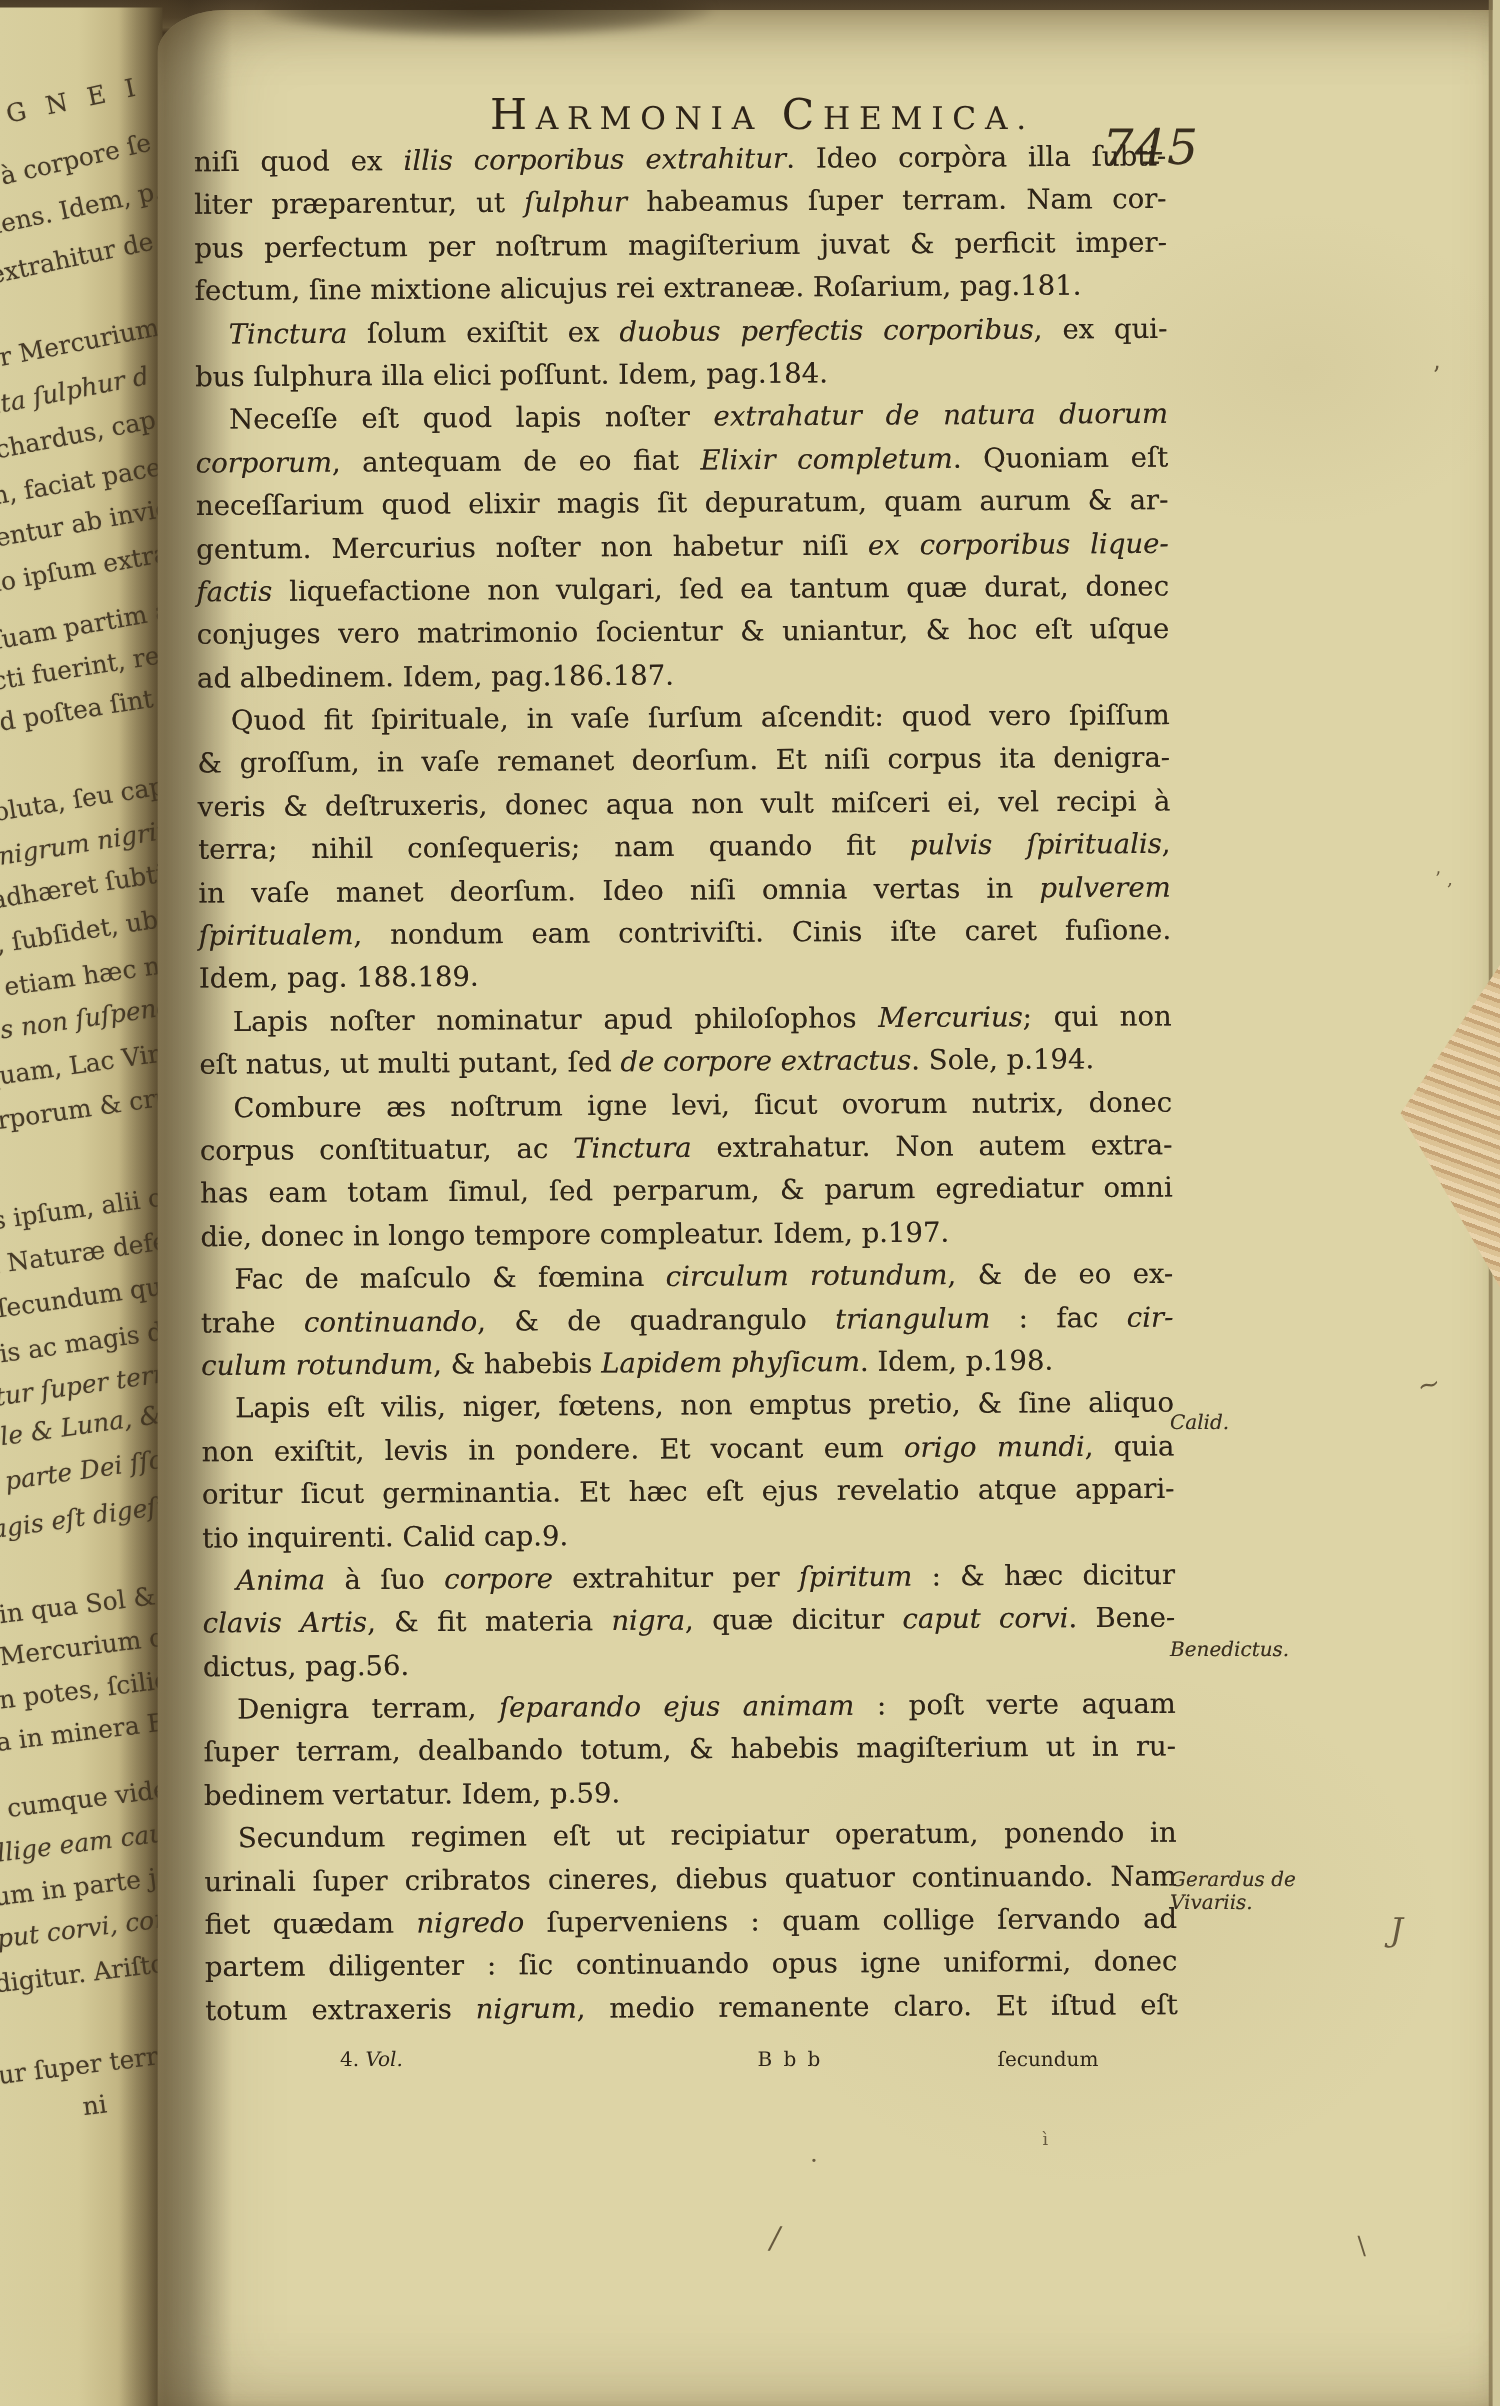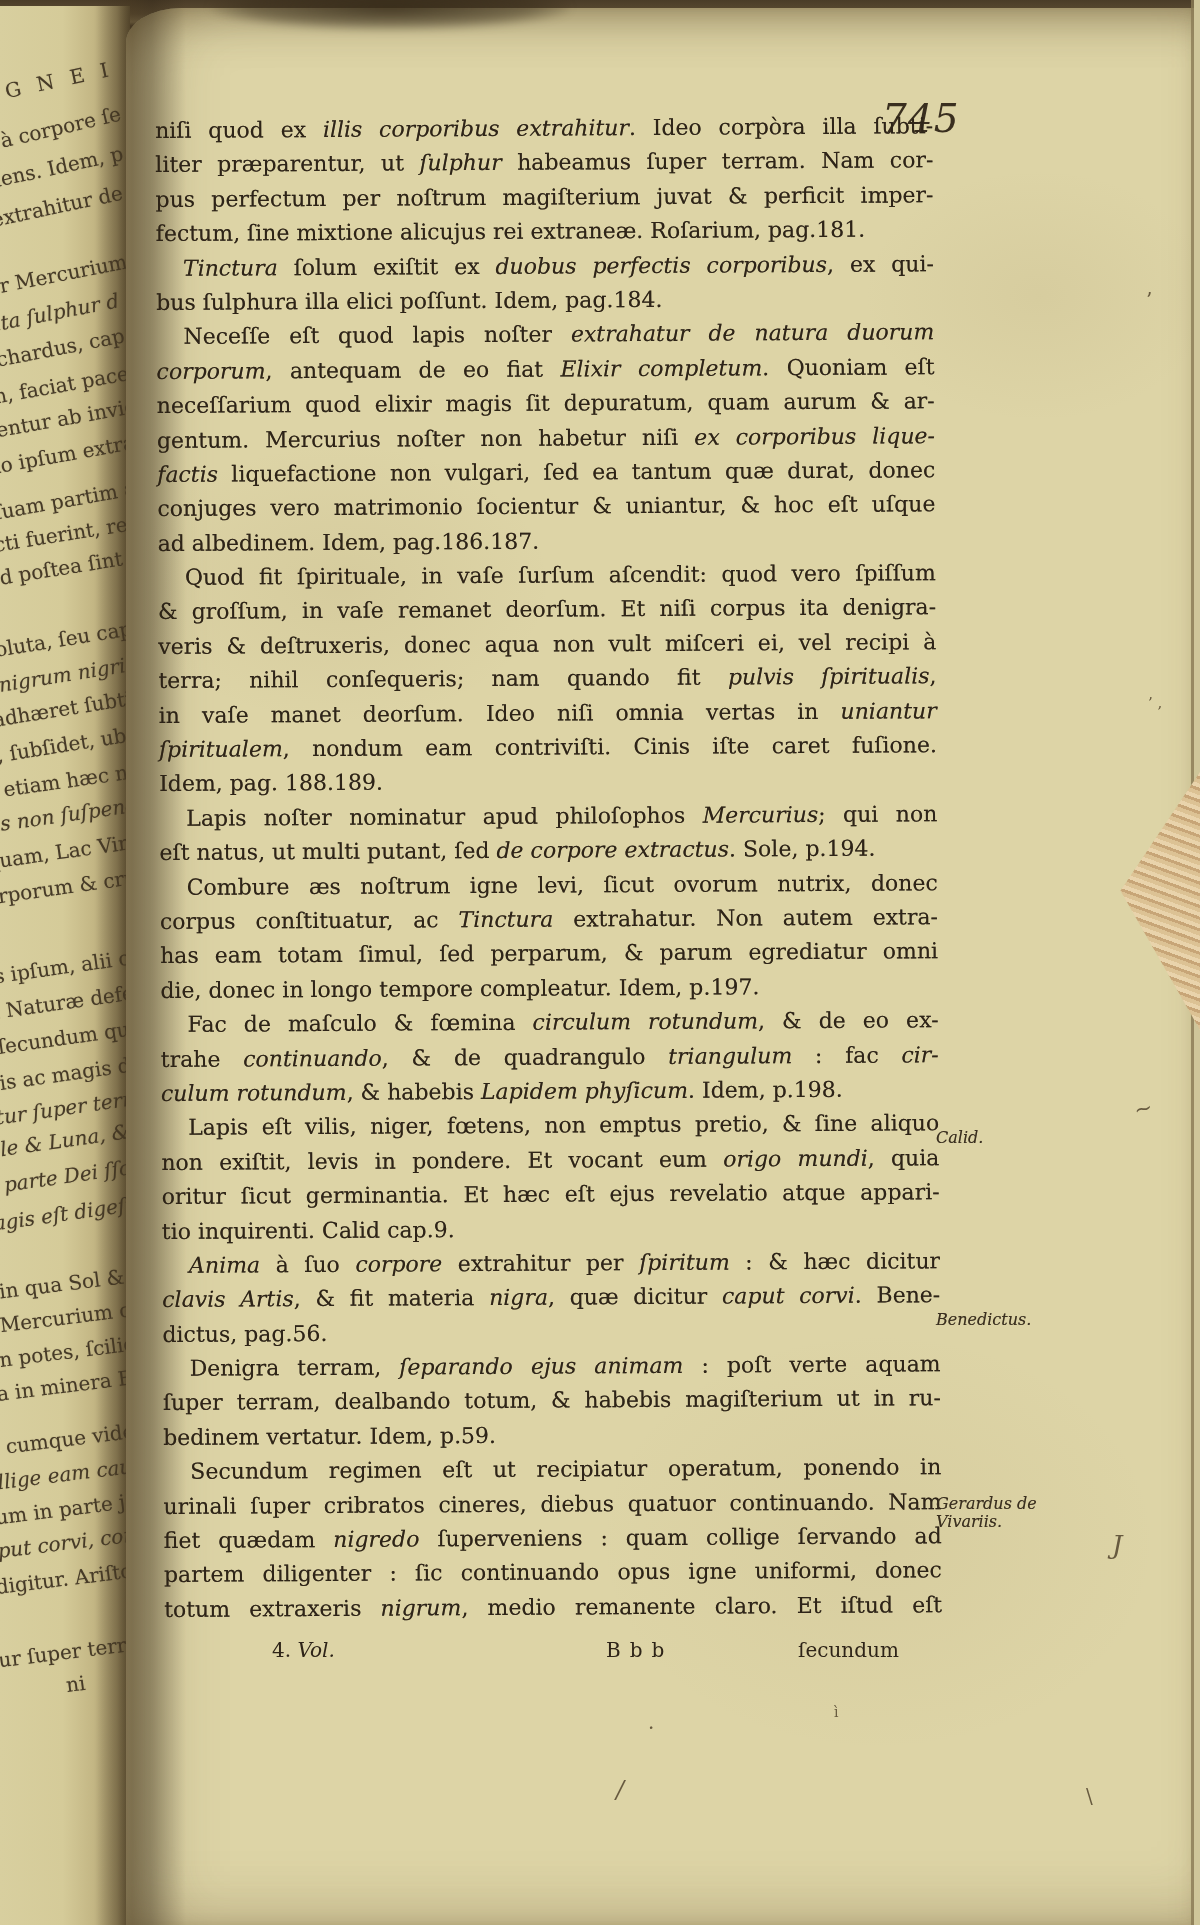--- a/index.html
+++ b/index.html
@@ -49,21 +49,21 @@
   .line{height:34.4px;line-height:34.4px;text-align:justify;text-align-last:justify;
         text-shadow:0 0 .5px rgba(46,36,24,.55);}
   .line.ind{padding-left:27px;}
   .line.end{text-align-last:left;}
   .it{font-style:italic;}
   
   .mnotes{position:absolute;left:0;top:0;width:1200px;height:1925px;z-index:9;pointer-events:none;}
   .mnote{position:absolute;left:936px;font-style:italic;font-size:16px;color:#3a2f1f;white-space:nowrap;
          text-shadow:0 0 .5px rgba(58,47,31,.5);}
   
-  .footer{position:absolute;left:0;top:1638px;width:1064px;height:40px;color:var(--ink,#2e2418);font-size:20px;z-index:4;}
+  .footer{position:absolute;left:0;top:1638px;width:1064px;height:40px;color:var(--ink,#2e2418);font-size:16px;z-index:4;}
   .sig-vol{position:absolute;left:272px;}
   .sig-mark{position:absolute;left:606px;letter-spacing:9px;}
   .catchword{position:absolute;left:798px;}
   .marks{position:absolute;left:0;top:0;width:1200px;height:1925px;z-index:10;pointer-events:none;}
   .mark{position:absolute;color:#4a3c26;opacity:.8;}
 </style>
 </head>
 <body>
 
 <div id="root">
@@ -112,41 +112,42 @@
       </div>
   </div>
   <div class="gutter"></div>
   <div class="topcurl"></div>
 
   <div class="page"></div>
   <div class="edge-sliver"></div>
   <div class="edge-line"></div>
   <div class="wedge"></div>
 
+  <div class="hdr"><span class="cap">H</span><span class="sc">ARMONIA </span><span class="cap">C</span><span class="sc">HEMICA.</span></div>
   <div class="pagenum">745</div>
 
   <div class="body-text">
       <div class="line"><span>niſi quod ex </span><span class="it">illis corporibus extrahitur</span><span>. Ideo corpòra illa ſubti-</span></div>
       <div class="line"><span>liter præparentur, ut </span><span class="it">ſulphur</span><span> habeamus ſuper terram. Nam cor-</span></div>
       <div class="line"><span>pus perfectum per noſtrum magiſterium juvat &amp; perficit imper-</span></div>
       <div class="line end"><span>fectum, ſine mixtione alicujus rei extraneæ. Roſarium, pag.181.</span></div>
       <div class="line ind"><span class="it">Tinctura</span><span> ſolum exiſtit ex </span><span class="it">duobus perfectis corporibus</span><span>, ex qui-</span></div>
       <div class="line end"><span>bus ſulphura illa elici poſſunt. Idem, pag.184.</span></div>
       <div class="line ind"><span>Neceſſe eſt quod lapis noſter </span><span class="it">extrahatur de natura duorum</span></div>
       <div class="line"><span class="it">corporum</span><span>, antequam de eo fiat </span><span class="it">Elixir completum</span><span>. Quoniam eſt</span></div>
       <div class="line"><span>neceſſarium quod elixir magis ſit depuratum, quam aurum &amp; ar-</span></div>
       <div class="line"><span>gentum. Mercurius noſter non habetur niſi </span><span class="it">ex corporibus lique-</span></div>
       <div class="line"><span class="it">factis</span><span> liquefactione non vulgari, ſed ea tantum quæ durat, donec</span></div>
       <div class="line"><span>conjuges vero matrimonio ſocientur &amp; uniantur, &amp; hoc eſt uſque</span></div>
       <div class="line end"><span>ad albedinem. Idem, pag.186.187.</span></div>
       <div class="line ind"><span>Quod fit ſpirituale, in vaſe ſurſum aſcendit: quod vero ſpiſſum</span></div>
       <div class="line"><span>&amp; groſſum, in vaſe remanet deorſum. Et niſi corpus ita denigra-</span></div>
       <div class="line"><span>veris &amp; deſtruxeris, donec aqua non vult miſceri ei, vel recipi à</span></div>
       <div class="line"><span>terra; nihil conſequeris; nam quando fit </span><span class="it">pulvis ſpiritualis</span><span>,</span></div>
-      <div class="line"><span>in vaſe manet deorſum. Ideo niſi omnia vertas in </span><span class="it">uniantur</span></div>
+      <div class="line"><span>in vaſe manet deorſum. Ideo niſi omnia vertas in </span><span class="it">pulverem</span></div>
       <div class="line"><span class="it">ſpiritualem</span><span>, nondum eam contriviſti. Cinis iſte caret fuſione.</span></div>
       <div class="line end"><span>Idem, pag. 188.189.</span></div>
       <div class="line ind"><span>Lapis noſter nominatur apud philoſophos </span><span class="it">Mercurius</span><span>; qui non</span></div>
       <div class="line end"><span>eſt natus, ut multi putant, ſed </span><span class="it">de corpore extractus</span><span>. Sole, p.194.</span></div>
       <div class="line ind"><span>Combure æs noſtrum igne levi, ſicut ovorum nutrix, donec</span></div>
       <div class="line"><span>corpus conſtituatur, ac </span><span class="it">Tinctura</span><span> extrahatur. Non autem extra-</span></div>
       <div class="line"><span>has eam totam ſimul, ſed perparum, &amp; parum egrediatur omni</span></div>
       <div class="line end"><span>die, donec in longo tempore compleatur. Idem, p.197.</span></div>
       <div class="line ind"><span>Fac de maſculo &amp; fœmina </span><span class="it">circulum rotundum</span><span>, &amp; de eo ex-</span></div>
       <div class="line"><span>trahe </span><span class="it">continuando</span><span>, &amp; de quadrangulo </span><span class="it">triangulum</span><span> : fac </span><span class="it">cir-</span></div>

